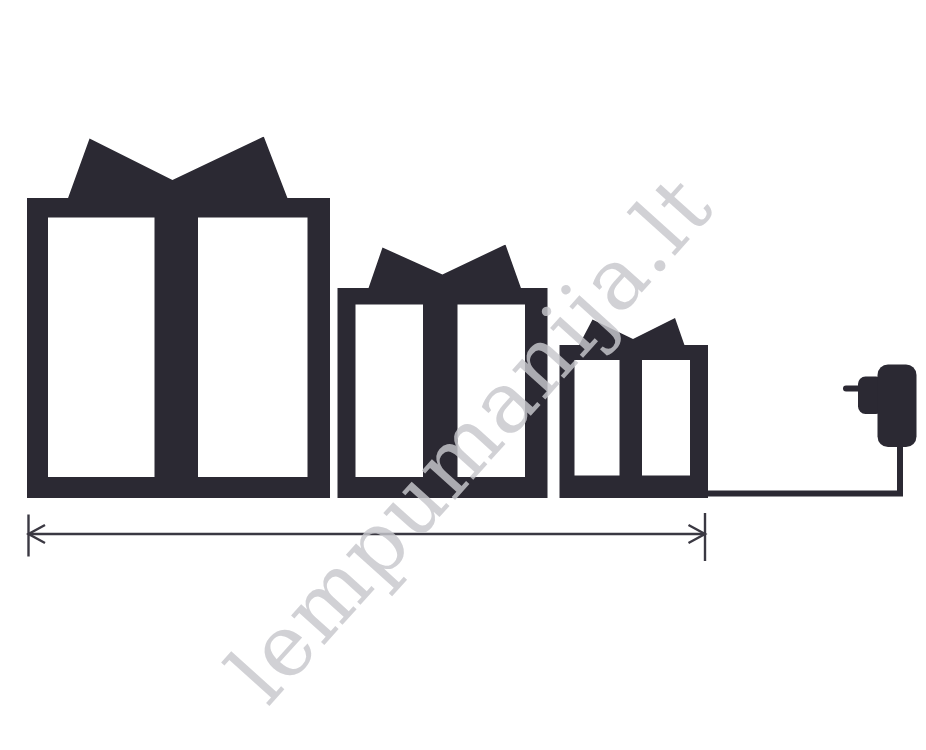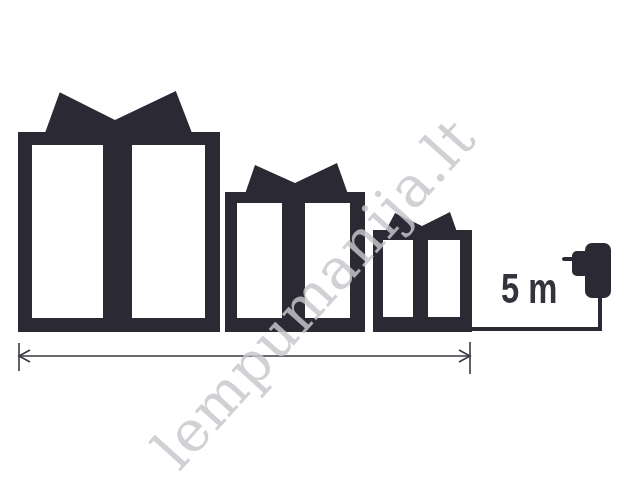--- a/index.html
+++ b/index.html
@@ -118,23 +118,20 @@
 
   <div id="cable-horizontal" class="ink"></div>
   <div id="cable-vertical" class="ink"></div>
 
   <div>
     <div id="adapter-pin" class="ink"></div>
     <div id="adapter-plug" class="ink"></div>
     <div id="adapter-body" class="ink"></div>
   </div>
 
-  <div id="cable-length-label" class="diagram-label">
-    <span class="squeeze">5 m</span>
-  </div>
 
   <svg id="dimension-arrow" width="470" height="38" viewBox="0 0 470 38">
     <g stroke="#3a3842" stroke-width="1.6" fill="none">
       <line x1="11" y1="16" x2="462" y2="16"></line>
       <line x1="11" y1="3" x2="11" y2="31"></line>
       <line x1="462" y1="2" x2="462" y2="34"></line>
       <polyline points="22,10 11,16 22,22"></polyline>
       <polyline points="451,10 462,16 451,22"></polyline>
     </g>
   </svg>

